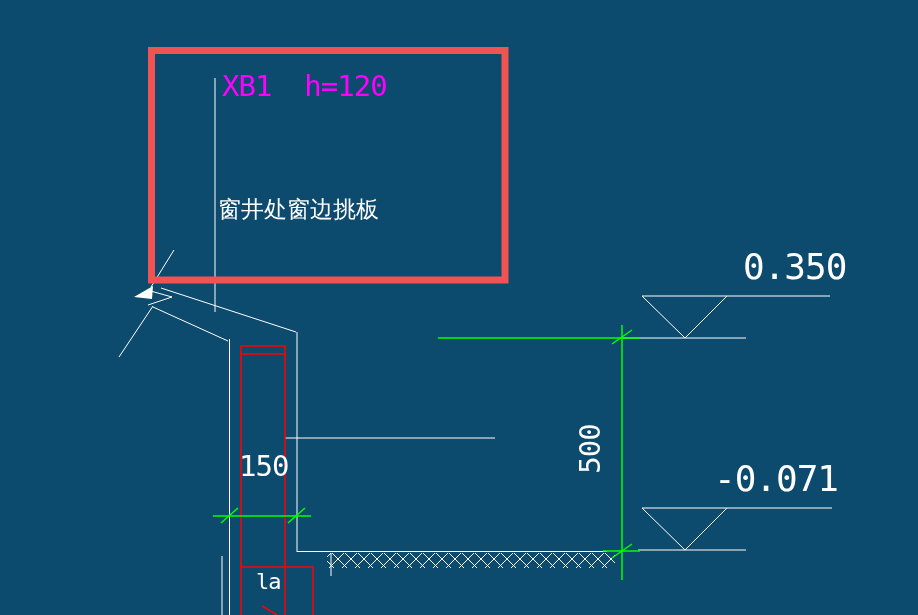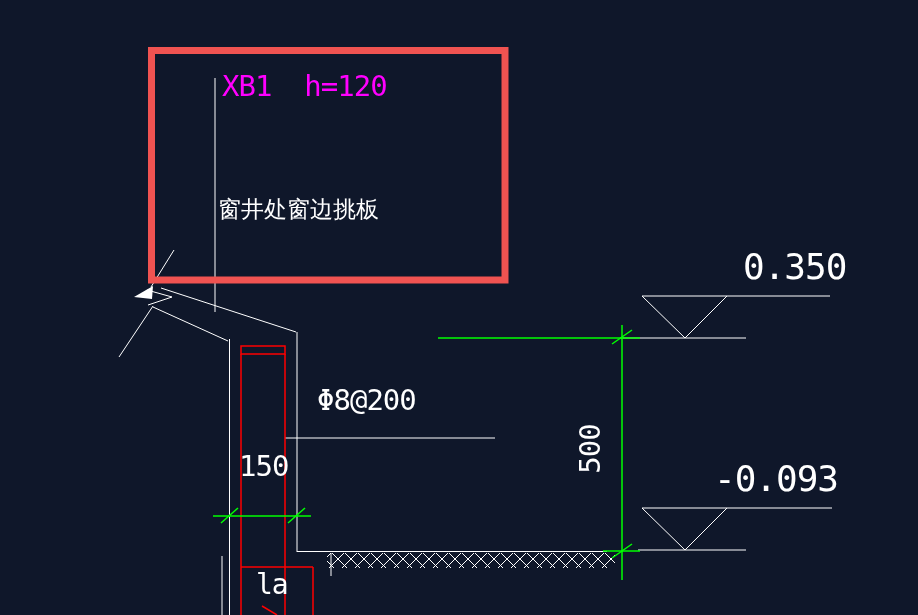--- a/index.html
+++ b/index.html
@@ -1,19 +1,19 @@
 <!DOCTYPE html>
 <html><head>
 <meta charset="utf-8">
 <style>
   html,body{margin:0;padding:0;background:#000;}
   #canvas{
     position:relative;
     width:918px;height:615px;
-    background:#0f172a;
+    background:#0c4a6e;
     overflow:hidden;
     font-family:"DejaVu Sans Mono", monospace;
   }
   #linework{position:absolute;left:0;top:0;z-index:1;}
   .lbl{
     position:absolute;z-index:2;
     color:#fff;line-height:1;white-space:pre;
     letter-spacing:-1px;
     font-family:"DejaVu Sans Mono", monospace;
   }
@@ -101,25 +101,24 @@
       <rect x="151.5" y="50.5" width="353.5" height="229.5" fill="none" stroke="#F05351" stroke-width="7"></rect>
     </g>
   </svg>
 
   <div class="lbl lbl-md lbl-magenta" style="left:222px;top:72px;">XB1  h=120</div>
 
 
 
   <div class="lbl lbl-sm" style="left:218px;top:198px;">窗井处窗边挑板</div>
 
-  <div class="lbl lbl-md" style="left:317px;top:386px;">Φ8@200</div>
 
   <div class="lbl lbl-md" style="left:239px;top:452px;">150</div>
 
   <div class="lbl lbl-md" id="dim-500">500</div>
 
   <div class="lbl lbl-lg" style="left:743px;top:249px;">0.350</div>
 
-  <div class="lbl lbl-lg" style="left:714px;top:461px;">-0.093</div>
+  <div class="lbl lbl-lg" style="left:714px;top:461px;">-0.071</div>
 
-  <div class="lbl" style="left:256px;top:571px;font-size:28px;">la</div>
+  <div class="lbl" style="left:256px;top:571px;font-size:22px;">la</div>
 
 </div>
 
 </body></html>

